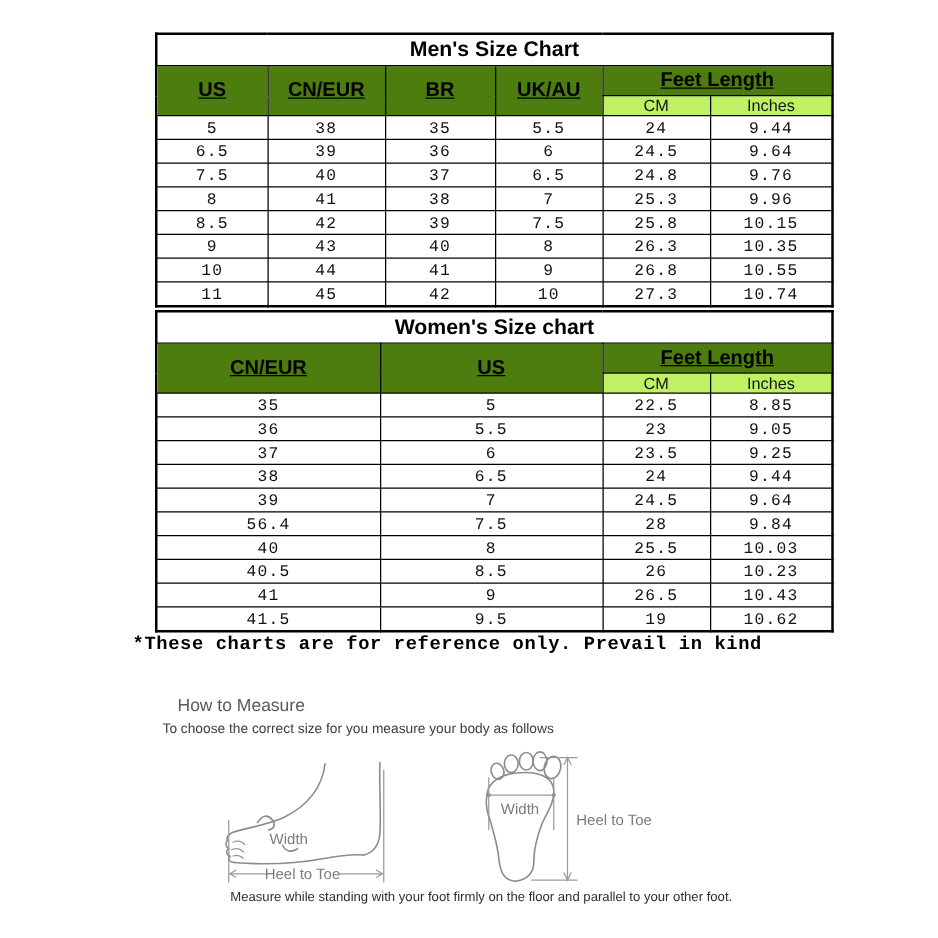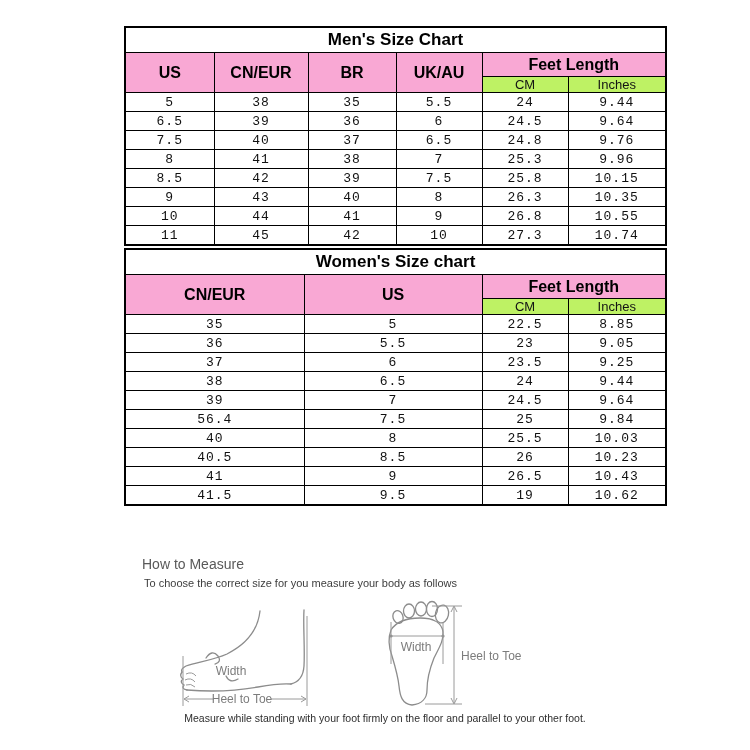--- a/index.html
+++ b/index.html
@@ -6,41 +6,41 @@
   body{width:750px;height:750px;position:relative;overflow:hidden;
        font-family:"Liberation Sans",sans-serif;}
 
   
   table.size-table{position:absolute;border-collapse:collapse;table-layout:fixed;
        width:541px;border:2px solid #000;background:#fff;margin-left:17px;}
   .size-table th,.size-table td{border:1px solid #000;text-align:center;
        vertical-align:middle;padding:0;overflow:hidden;white-space:nowrap;}
   .size-table .title{background:#fff;height:24px;
        font:bold 17px "Liberation Sans",sans-serif;color:#000;}
-  .size-table th.hdr{background:#f9a8d4;color:#000;
-       font:bold 16px "Liberation Sans",sans-serif;}
+  .size-table th.hdr{background:#4d7c0f;color:#000;
+       font:bold 16px "Liberation Sans",sans-serif;text-decoration:underline;}
   .size-table tr.feet-row{height:24px;}
   .size-table tr.sub-row{height:14px;}
   .size-table th.sub{background:#bef264;color:#141414;
        font:13px "Liberation Sans",sans-serif;font-weight:normal;}
   .size-table td{height:18px;color:#111;
        font:13px "Liberation Mono",monospace;letter-spacing:1px;}
   #men-table{left:107px;top:26px;}
   #women-table{left:107px;top:248px;}
 
   
   .notes{position:absolute;left:106px;top:506px;color:#000;
        font:bold 15px "Liberation Mono",monospace;line-height:19px;
        letter-spacing:0.5px;}
 
   
   .howto-title{position:absolute;left:142px;top:556px;color:#595959;
        font:14px "Liberation Sans",sans-serif;}
   .howto-sub{position:absolute;left:130px;top:577px;color:#3d3d3d;
-       font:11px "Liberation Sans",sans-serif;margin-left:14px;}
+       font:11px "Liberation Sans",sans-serif;}
   #measure-svg{position:absolute;left:170px;top:594px;}
   .caption{position:absolute;left:150px;top:712px;width:470px;text-align:center;
        color:#2e2e2e;font:10.5px "Liberation Sans",sans-serif;}
 
   svg .ln{fill:none;stroke:#8c8c8c;stroke-width:1.3;stroke-linecap:round;}
   svg .thin{fill:none;stroke:#9a9a9a;stroke-width:1;}
   svg text{fill:#7c7c7c;font-family:"Liberation Sans",sans-serif;font-size:12px;}
 </style>
 </head>
 <body>
@@ -186,21 +186,21 @@
       </tr>
       <tr>
         <td>39</td>
         <td>7</td>
         <td>24.5</td>
         <td>9.64</td>
       </tr>
       <tr>
         <td>56.4</td>
         <td>7.5</td>
-        <td>25</td>
+        <td>28</td>
         <td>9.84</td>
       </tr>
       <tr>
         <td>40</td>
         <td>8</td>
         <td>25.5</td>
         <td>10.03</td>
       </tr>
       <tr>
         <td>40.5</td>
@@ -217,20 +217,21 @@
       <tr>
         <td>41.5</td>
         <td>9.5</td>
         <td>19</td>
         <td>10.62</td>
       </tr>
     </tbody>
 </table>
 
 <div class="notes">
+  <div>*These charts are for reference only. Prevail in kind</div>
 </div>
 
 <div class="howto-title">How to Measure</div>
 <div class="howto-sub">To choose the correct size for you measure your body as follows</div>
 
 <svg id="measure-svg" width="450" height="126" viewBox="0 0 450 126">
 
   <g>
 
     <path class="ln" d="M 90,17 C 88,35 77,50 57,60 C 44,66 28,68 16,72 C 12,74 11,76 12,78"></path>

